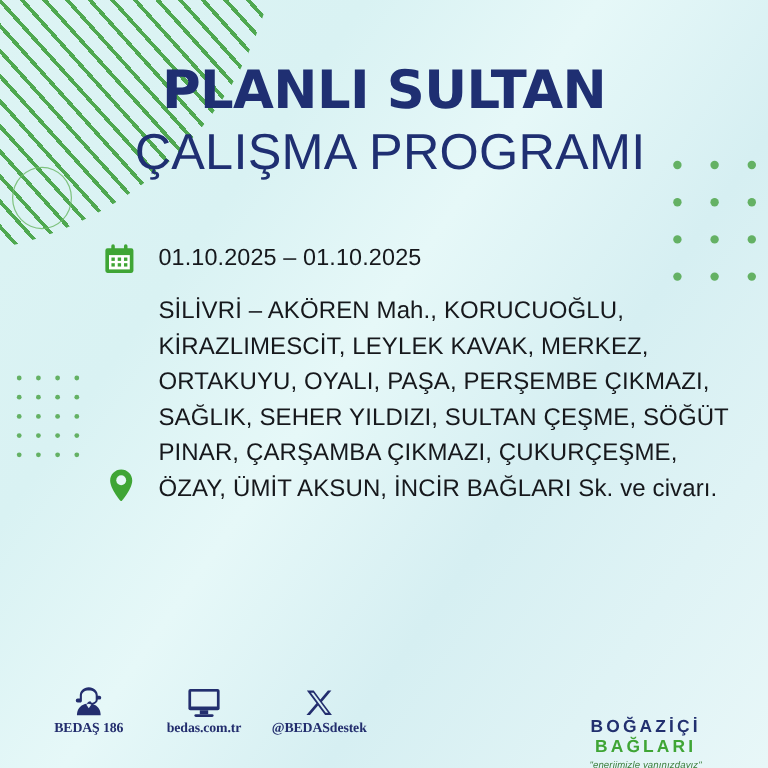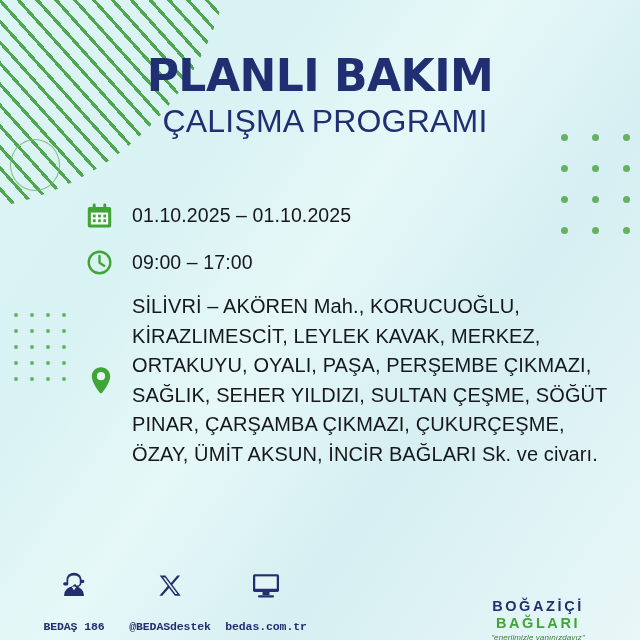--- a/index.html
+++ b/index.html
@@ -92,38 +92,38 @@
     font-size: 44px;
     letter-spacing: -0.5px;
     color: #1f2f72;
     line-height: 1.02;
     margin: 0;
     white-space: nowrap;
   }
   .title-sub {
     font-family: "Liberation Sans", sans-serif;
     font-weight: 400;
-    font-size: 32px;
+    font-size: 42px;
     letter-spacing: 0.2px;
     color: #1f2f72;
     line-height: 1.25;
     margin: 2px 0 0 10px;
     white-space: nowrap;
   }
 
   
   .info {
     position: absolute;
     left: 84px;
     top: 198px;
     width: 540px;
   }
   .row {
     display: flex;
-    align-items: center;
+    align-items: flex-end;
     margin-bottom: 13px;
   }
   .row .ico {
     flex: 0 0 48px;
     height: 34px;
     display: flex;
     align-items: center;
     justify-content: flex-start;
     padding-left: 2px;
     box-sizing: border-box;
@@ -166,22 +166,22 @@
     text-align: center;
     color: #232e6e;
   }
   .contact .cico {
     height: 34px;
     display: flex;
     align-items: flex-end;
     justify-content: center;
   }
   .contact .clabel {
-    margin-top: 20px;
-    font-family: Liberation Mono, monospace;
+    margin-top: 1px;
+    font-family: Liberation Serif, serif;
     font-size: 11.5px;
     font-weight: 700;
     color: #232e6e;
     white-space: nowrap;
     letter-spacing: -0.1px;
   }
 
   .brand {
     position: absolute;
     right: 22px;
@@ -253,21 +253,21 @@
       <span></span>
     <span></span>
       <span></span>
       <span></span>
     <span></span>
       <span></span>
       <span></span>
   </div>
 
   <div class="header">
-    <div class="title-main">PLANLI BAKIM</div>
+    <div class="title-main">PLANLI SULTAN</div>
     <div class="title-sub">ÇALIŞMA PROGRAMI</div>
   </div>
 
   <div class="info">
 
     <div class="row">
       <div class="ico">
         <svg width="27" height="27" viewBox="0 0 24 24" aria-hidden="true">
           <rect x="6" y="1.4" width="2.6" height="4.6" rx="1.3" fill="#3fa535"></rect>
           <rect x="15.4" y="1.4" width="2.6" height="4.6" rx="1.3" fill="#3fa535"></rect>
@@ -279,29 +279,20 @@
             <rect x="15.4" y="11.2" width="2.5" height="2.5"></rect>
             <rect x="6.1" y="15.4" width="2.5" height="2.5"></rect>
             <rect x="10.75" y="15.4" width="2.5" height="2.5"></rect>
             <rect x="15.4" y="15.4" width="2.5" height="2.5"></rect>
           </g>
         </svg>
       </div>
       <div class="txt">01.10.2025 – 01.10.2025</div>
     </div>
 
-    <div class="row">
-      <div class="ico">
-        <svg width="27" height="27" viewBox="0 0 24 24" aria-hidden="true">
-          <circle cx="12" cy="12" r="9.6" fill="none" stroke="#3fa535" stroke-width="2.1"></circle>
-          <path d="M12 6.2v6.1l4.1 2.6" fill="none" stroke="#3fa535" stroke-width="2.1" stroke-linecap="round" stroke-linejoin="round"></path>
-        </svg>
-      </div>
-      <div class="txt">09:00 – 17:00</div>
-    </div>
 
 
     <div class="row" id="row-address">
       <div class="ico">
         <svg width="24" height="30" viewBox="0 0 24 30" aria-hidden="true">
           <path d="M12 1.2C6.9 1.2 2.8 5.3 2.8 10.4c0 6.6 8.0 16.3 8.4 16.7a1.1 1.1 0 0 0 1.6 0c0.4-0.4 8.4-10.1 8.4-16.7C21.2 5.3 17.1 1.2 12 1.2z" fill="#3fa535"></path>
           <circle cx="12" cy="10.2" r="4.1" fill="#e4f6f6"></circle>
         </svg>
       </div>
       <div class="txt">SİLİVRİ – AKÖREN Mah., KORUCUOĞLU, KİRAZLIMESCİT, LEYLEK KAVAK, MERKEZ, ORTAKUYU, OYALI, PAŞA, PERŞEMBE ÇIKMAZI, SAĞLIK, SEHER YILDIZI, SULTAN ÇEŞME, SÖĞÜT PINAR, ÇARŞAMBA ÇIKMAZI, ÇUKURÇEŞME, ÖZAY, ÜMİT AKSUN, İNCİR BAĞLARI Sk. ve civarı.</div>
@@ -321,39 +312,39 @@
               <path d="M12 13.0c-3.6 0-6.6 2.1-7.5 5.0-.3 1.0-.4 2.0-.4 2.8h15.8c0-.8-.1-1.8-.4-2.8-.9-2.9-3.9-5.0-7.5-5.0z"></path>
               <path d="M10.3 13.6l1.7 2.6 1.7-2.6-1.7-.5z" fill="#e4f3f6"></path>
             </g>
           </svg>
         </div>
         <div class="clabel">BEDAŞ 186</div>
       </div>
 
       <div class="contact">
         <div class="cico">
-          <svg width="27" height="27" viewBox="0 0 24 24" aria-hidden="true">
-            <path d="M2.4 2.2h5.1l4.9 6.6 5.6-6.6h2.6l-7.0 8.2 7.4 9.9h-5.1l-5.2-7.0-6.0 7.0H2.1l7.4-8.7L2.4 2.2zm3.0 1.7 11.0 14.7h1.8L7.2 3.9H5.4z" fill="#232e6e"></path>
-          </svg>
-        </div>
-        <div class="clabel">@BEDASdestek</div>
-      </div>
-
-      <div class="contact">
-        <div class="cico">
           <svg width="30" height="30" viewBox="0 0 24 24" aria-hidden="true">
             <rect x="1.6" y="3.3" width="20.8" height="14.2" rx="1.3" fill="#232e6e"></rect>
             <rect x="3.4" y="5.1" width="17.2" height="9.9" fill="#e4f3f6"></rect>
             <rect x="9.2" y="17.5" width="5.6" height="2.6" fill="#232e6e"></rect>
             <rect x="5.6" y="20.1" width="12.8" height="1.9" rx=".95" fill="#232e6e"></rect>
           </svg>
         </div>
         <div class="clabel">bedas.com.tr</div>
       </div>
 
+      <div class="contact">
+        <div class="cico">
+          <svg width="27" height="27" viewBox="0 0 24 24" aria-hidden="true">
+            <path d="M2.4 2.2h5.1l4.9 6.6 5.6-6.6h2.6l-7.0 8.2 7.4 9.9h-5.1l-5.2-7.0-6.0 7.0H2.1l7.4-8.7L2.4 2.2zm3.0 1.7 11.0 14.7h1.8L7.2 3.9H5.4z" fill="#232e6e"></path>
+          </svg>
+        </div>
+        <div class="clabel">@BEDASdestek</div>
+      </div>
+
     </div>
 
     <div class="brand">
       <div class="bl bl1">BOĞAZİÇİ</div>
       <div class="bl bl2">BAĞLARI</div>
       <div class="slogan">"enerjimizle yanınızdayız"</div>
     </div>
 
   </div>
 

